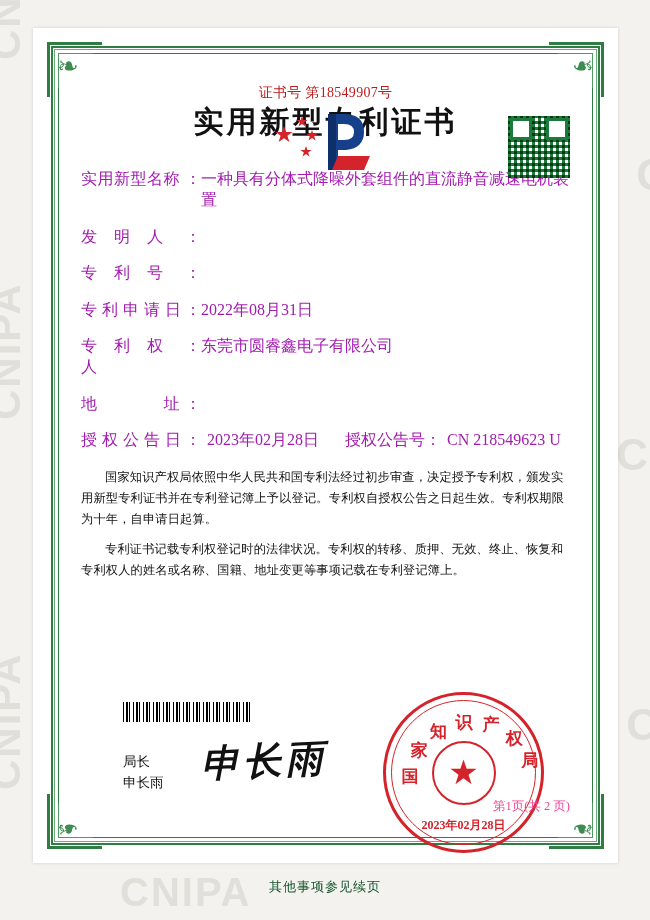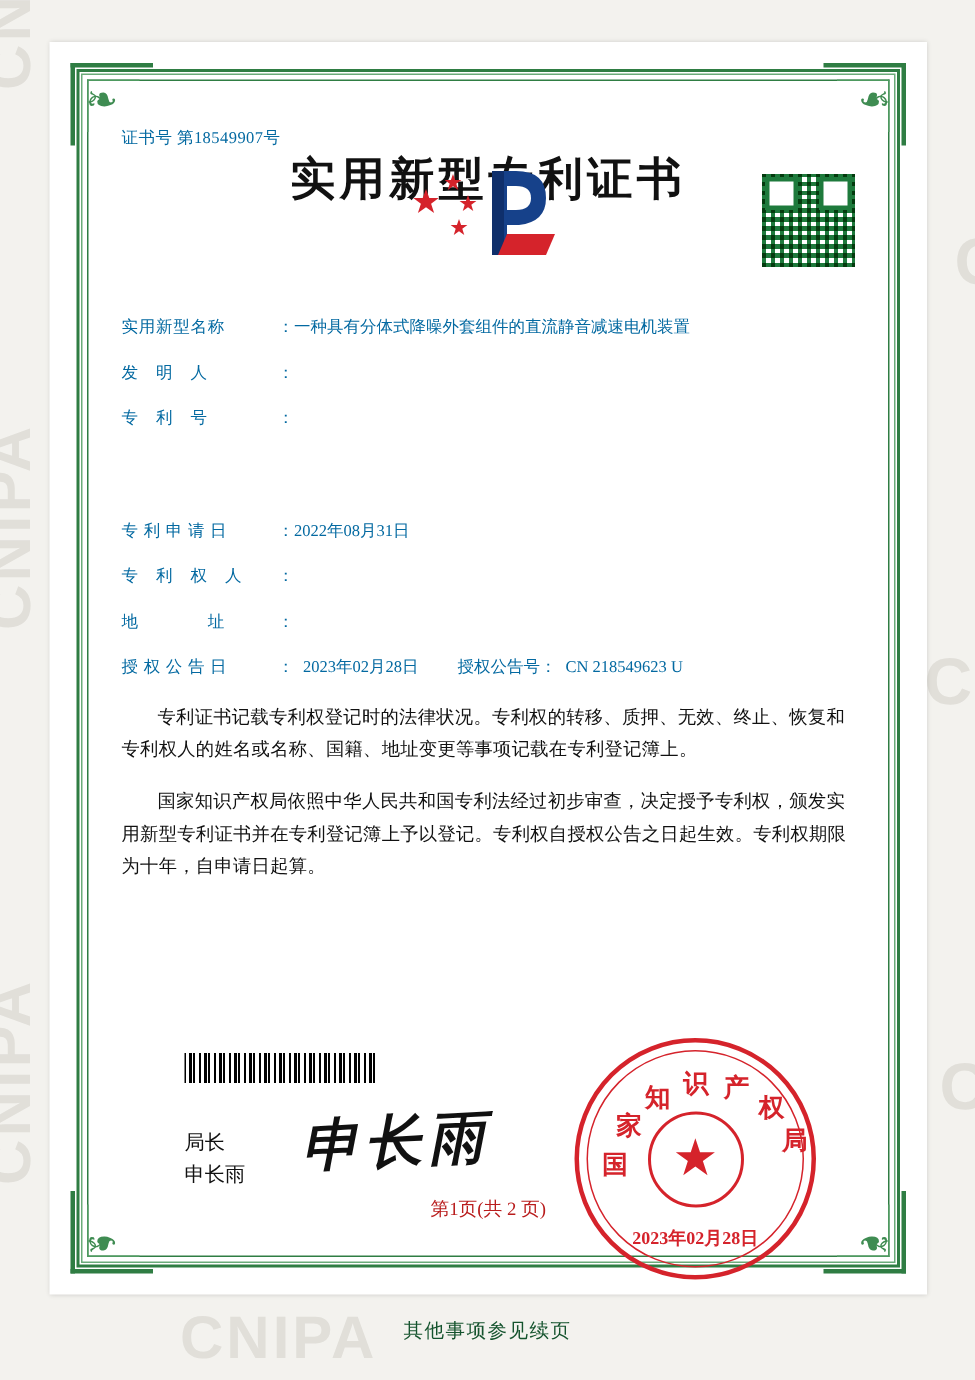--- a/index.html
+++ b/index.html
@@ -100,23 +100,24 @@
 
   .content {
     position: absolute;
     left: 48px;
     right: 48px;
     top: 56px;
     bottom: 40px;
   }
 
   .cert-no {
-    font-size: 11px;
-    color: #0369a1;
+    font-size: 14px;
+    color: #b91c1c;
     letter-spacing: 0.3px;
+    text-align: center;
   }
 
   .logo-wrap {
     position: absolute;
     left: 0; right: 0;
     top: 22px;
     height: 76px;
   }
   .logo {
     position: absolute;
@@ -151,39 +152,38 @@
   .title {
     text-align: center;
     font-size: 30px;
     font-weight: bold;
     letter-spacing: 3px;
     color: #111;
   }
 
   .fields {
     margin-top: 26px;
-    font-size: 11px;
-    color: #0369a1;
+    font-size: 16px;
+    color: #a21caf;
   }
   .field-row {
     display: flex;
     align-items: baseline;
     margin-bottom: 15.5px;
   }
   .f-label {
     width: 104px;
     flex: 0 0 104px;
     letter-spacing: 0.5px;
   }
   .f-colon {
     flex: 0 0 10px;
   }
   .f-value {
     flex: 1;
-    margin-top: 44px;
   }
   .f-label2 {
     flex: 0 0 auto;
     margin-left: 26px;
   }
   .f-value2 {
     flex: 0 0 auto;
     margin-left: 6px;
   }
 
@@ -276,23 +276,23 @@
     bottom: 16px;
     text-align: center;
     font-size: 12px;
     font-weight: bold;
   }
 
   .page-no {
     position: absolute;
     left: 0; right: 0;
     bottom: 8px;
-    text-align: center;
+    text-align: right;
     font-size: 12.5px;
-    color: #b91c1c;
+    color: #ec4899;
   }
 
   .footer-note {
     position: absolute;
     left: 0; right: 0;
     top: 878px;
     text-align: center;
     font-size: 13px;
     color: #14532d;
     z-index: 2;
@@ -372,39 +372,40 @@
 
       <div class="field-row">
         <span class="f-label">专 利 申 请 日</span>
         <span class="f-colon">：</span>
         <span class="f-value">2022年08月31日</span>
       </div>
 
       <div class="field-row">
         <span class="f-label">专　利　权　人</span>
         <span class="f-colon">：</span>
+        <span class="f-value">东莞市圆睿鑫电子有限公司</span>
       </div>
 
       <div class="field-row">
         <span class="f-label">地　　　　址</span>
         <span class="f-colon">：</span>
       </div>
 
       <div class="field-row">
         <span class="f-label">授 权 公 告 日</span>
         <span class="f-colon">：</span>
         <span class="f-value2">2023年02月28日</span>
         <span class="f-label2">授权公告号：</span>
         <span class="f-value2">CN 218549623 U</span>
       </div>
 
     </div>
 
+    <div class="para">国家知识产权局依照中华人民共和国专利法经过初步审查，决定授予专利权，颁发实用新型专利证书并在专利登记簿上予以登记。专利权自授权公告之日起生效。专利权期限为十年，自申请日起算。</div>
     <div class="para second">专利证书记载专利权登记时的法律状况。专利权的转移、质押、无效、终止、恢复和专利权人的姓名或名称、国籍、地址变更等事项记载在专利登记簿上。</div>
-    <div class="para">国家知识产权局依照中华人民共和国专利法经过初步审查，决定授予专利权，颁发实用新型专利证书并在专利登记簿上予以登记。专利权自授权公告之日起生效。专利权期限为十年，自申请日起算。</div>
 
     <div class="barcode"></div>
 
     <div class="hand-sign">申长雨</div>
 
     <div class="signature-block">
       <div>局长</div>
       <div>申长雨</div>
     </div>
 

